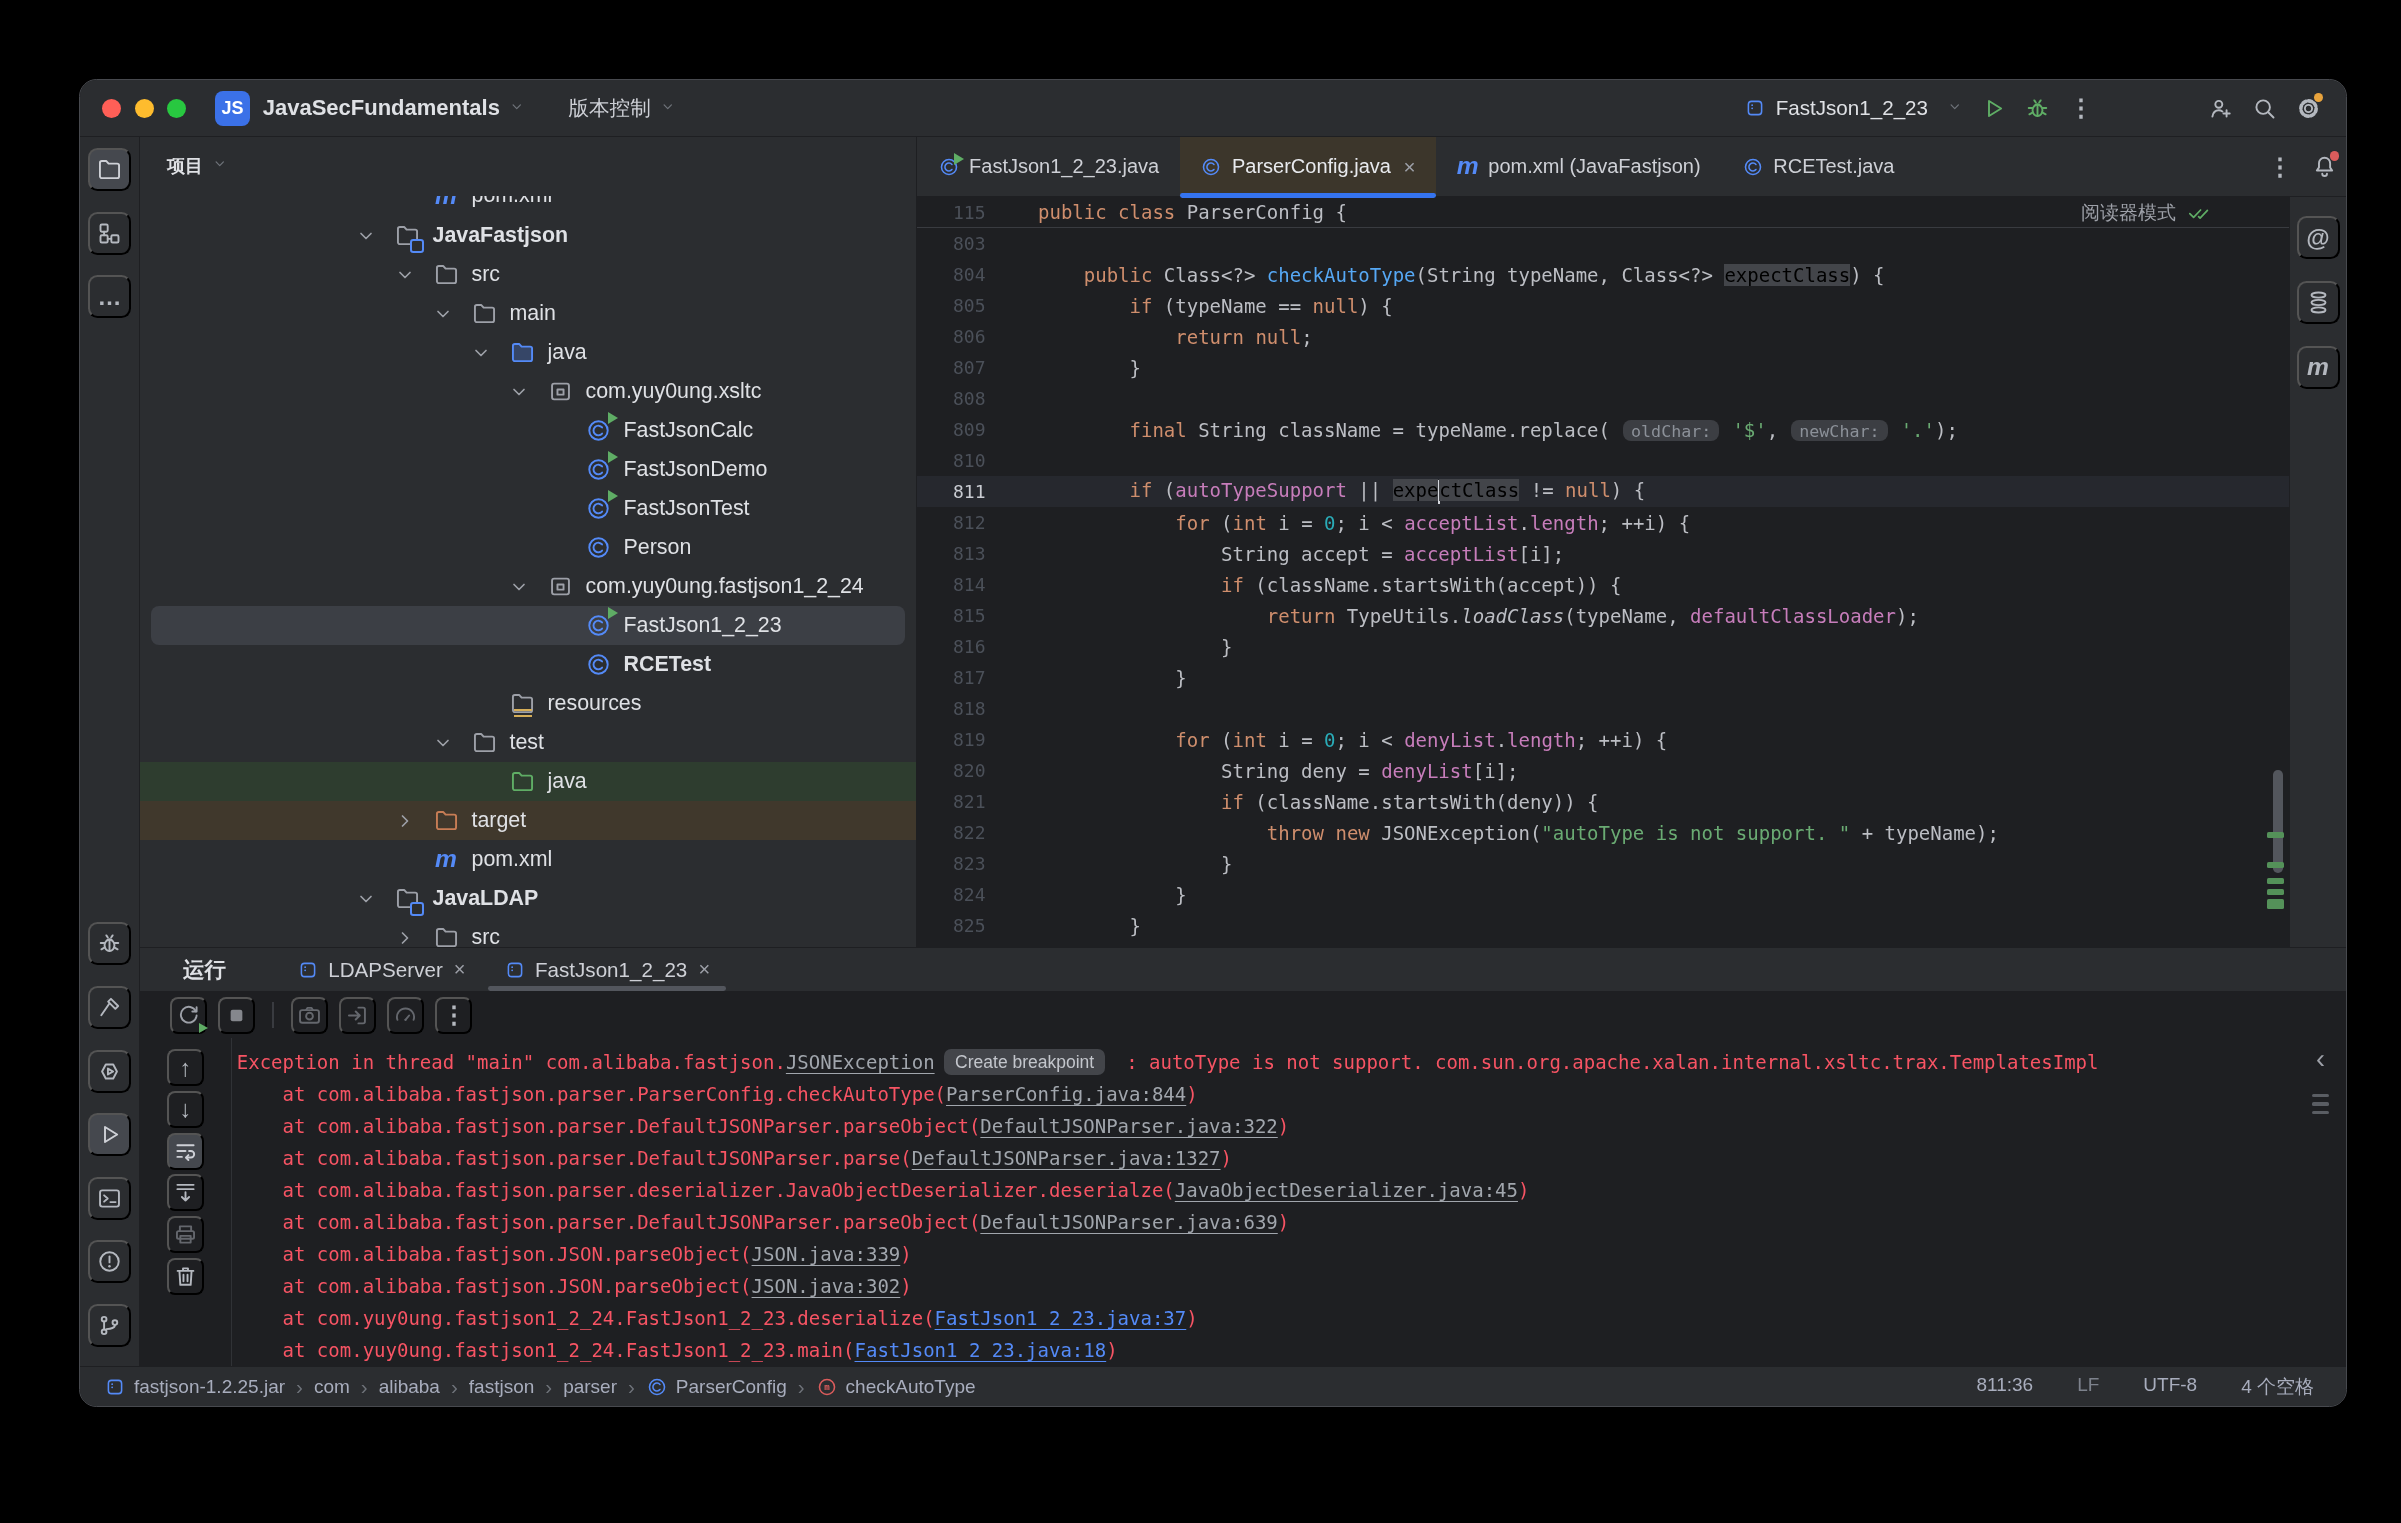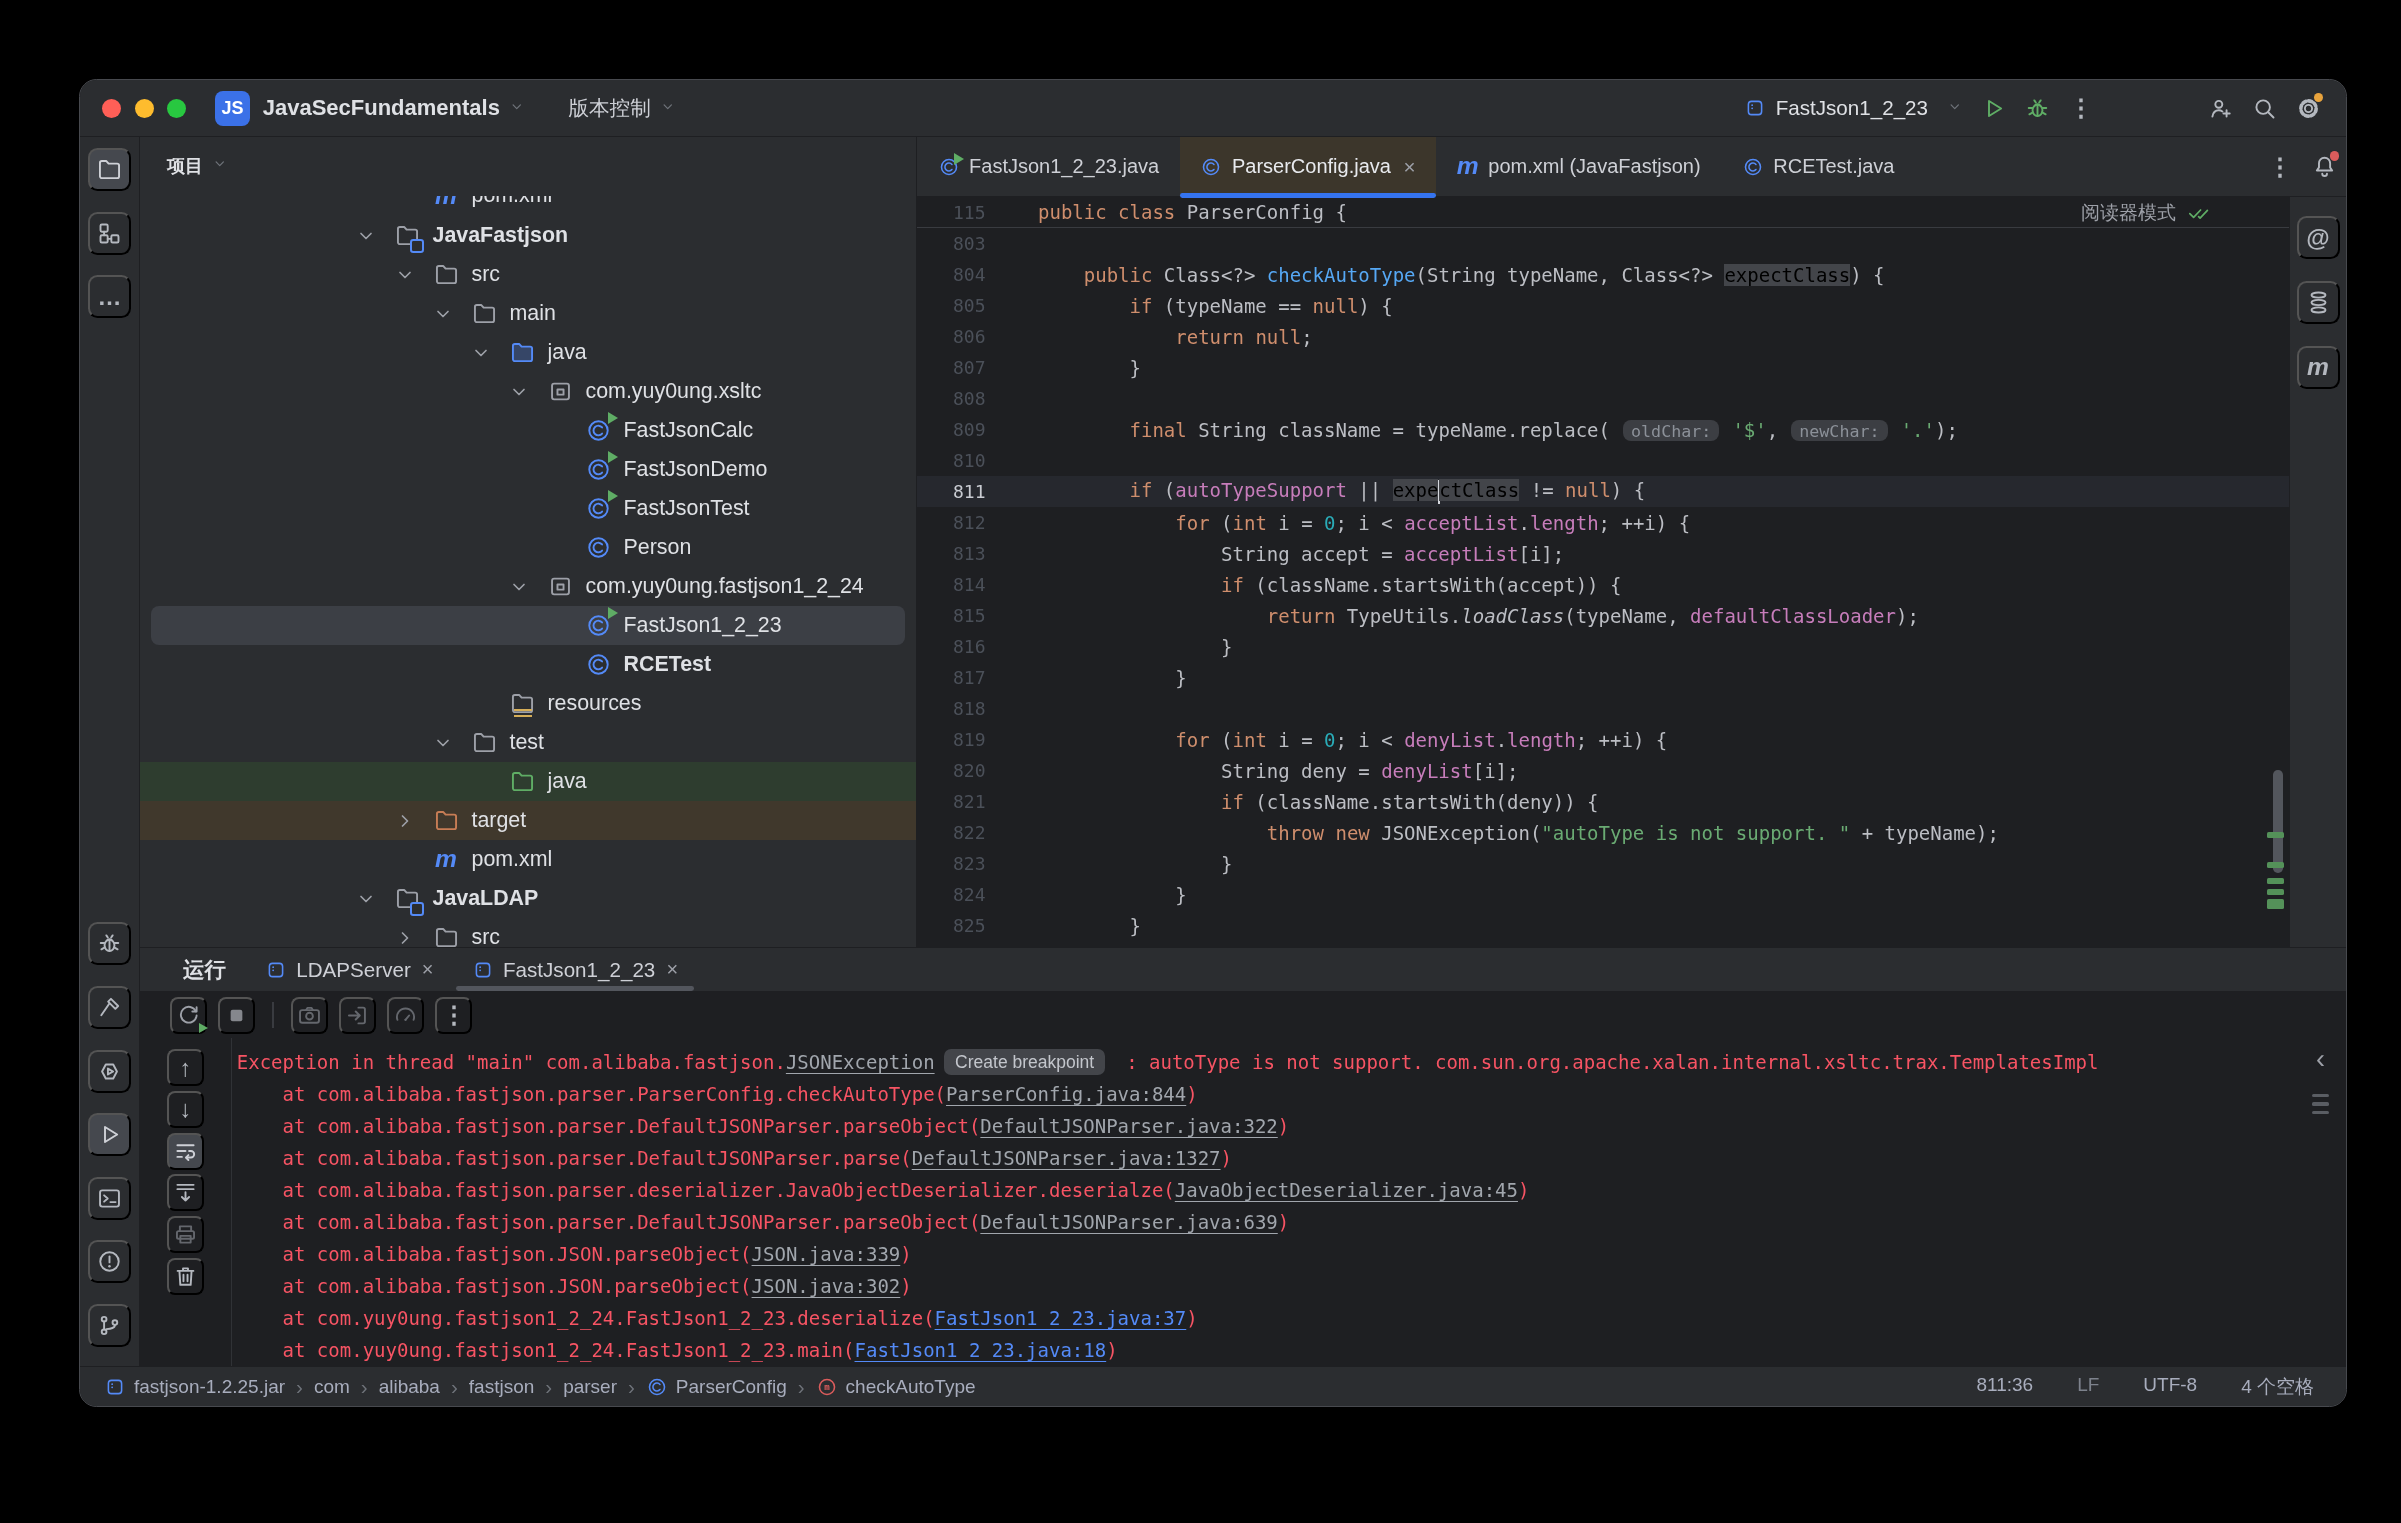--- a/index.html
+++ b/index.html
@@ -86,21 +86,21 @@
   .seg-s{color:#6AAB73}.seg-n{color:#2AACB8}.seg-it{color:#BCBEC4;font-style:italic}
   .seg-hl{background:#43454A;border-radius:0}
   .seg-d{background:#3C3E43;color:#8C9199;border-radius:8px;padding:0.8px 8px;font-size:16.7px;margin:0 1.6px}
   .seg-caret{display:inline-block;width:2.4px;height:24px;background:#D5D8DE;vertical-align:middle;margin:0 -0.8px}
   .vmarks{position:absolute;right:4.8px;top:0;width:20.6px;height:100%}
   .vthumb{position:absolute;right:1.6px;width:9.5px;border-radius:4.8px;background:#53565D}
   .vm{position:absolute;right:0;width:17.5px;height:5.6px;background:#549159;border-radius:1.6px}
   
   .runpanel{height:418px;flex:none;display:flex;flex-direction:column;background:var(--edbg)}
   .runhead{height:44px;background:var(--panel);display:flex;align-items:stretch;padding-left:43px;flex:none;border-bottom:1.6px solid var(--div)}
-  .runhead .rt{font-size:21.4px;font-weight:700;color:var(--txt);display:flex;align-items:center;margin-right:20px}
+  .runhead .rt{font-size:21.4px;font-weight:700;color:var(--txt);display:flex;align-items:center;margin-right:52px}
   .rtab{display:flex;align-items:center;gap:9.5px;padding:0 19px;font-size:20.6px;color:#CED0D6;position:relative;cursor:pointer}
   .rtab .x{color:#9DA0A8;font-size:20px;margin-left:1.6px}
   .rtab.active::after{content:"";position:absolute;left:3.2px;right:3.2px;bottom:0;height:4.8px;background:#53565D;border-radius:2.4px}
   .runtools{height:46px;display:flex;align-items:center;gap:11px;padding-left:30px;flex:none}
   .rbtn{width:37px;height:37px;border-radius:8px;display:flex;align-items:center;justify-content:center;position:relative}
   .rdiv{width:1.6px;height:25.4px;background:var(--soft);margin:0 6.4px}
   .consolerow{flex:1;display:flex;min-height:0}
   .cside{width:92px;flex:none;border-right:1.6px solid #303236;display:flex;flex-direction:column;align-items:center;gap:4.8px;padding-top:11px;color:#B4B8BF}
   .cside .rbtn.on{background:#45484E;color:#E3E5E9}
   .console{flex:1;min-width:0;overflow:hidden;font-family:"DejaVu Sans Mono",monospace;font-size:19px;padding:8px 0 0 4.8px}

